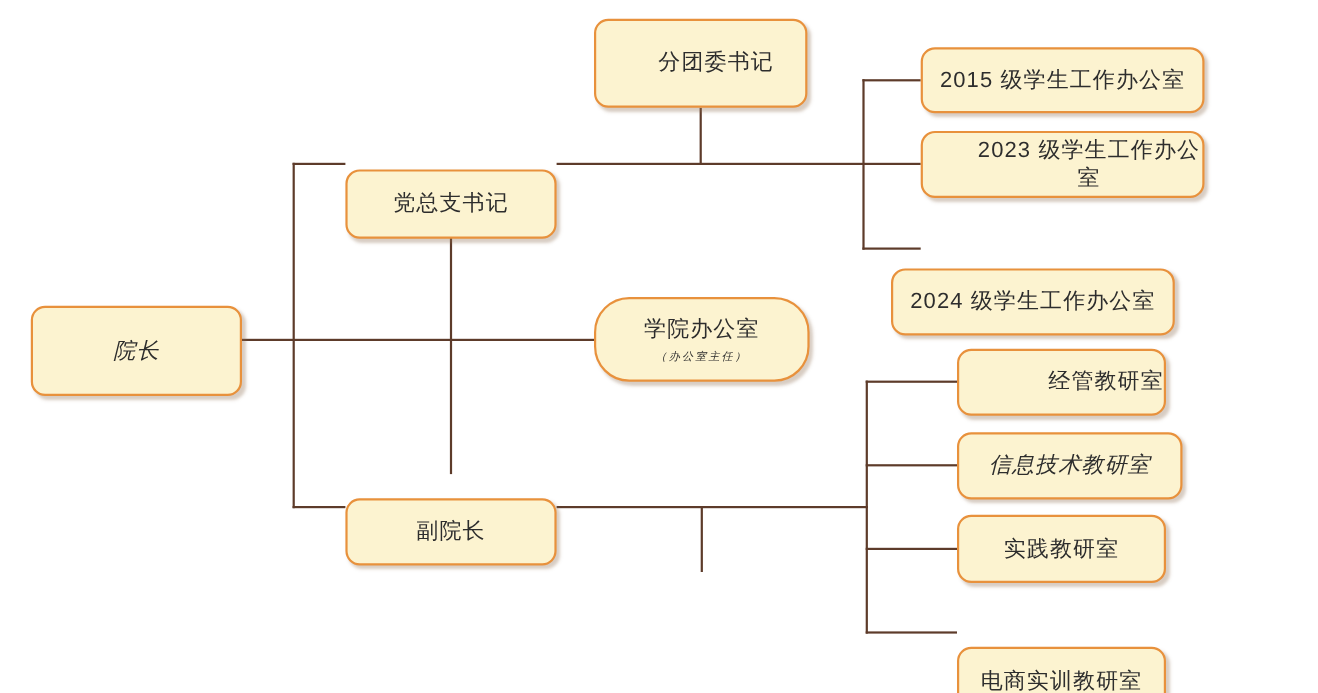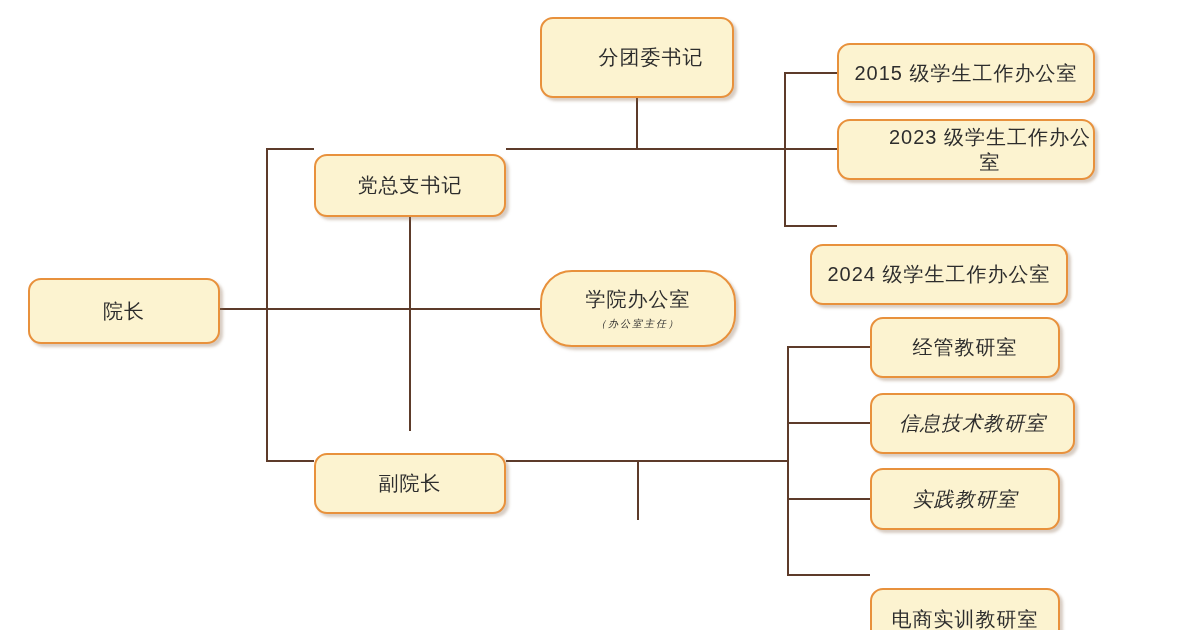--- a/index.html
+++ b/index.html
@@ -52,32 +52,32 @@
   }
   .line {
     position: absolute;
     background: var(--connector-color);
     z-index: 1;
   }
   .line.h { height: 2px; }
   .line.v { width: 2px; }
 
   
-  #n-dean      { left: 28px;  top: 278px; width: 192px; height: 66px; }
+  #n-dean      { left: 28px;  top: 278px; width: 192px; height: 82px; font-style: italic; }
   #n-party     { left: 314px; top: 118px; width: 192px; height: 63px; margin-top: 36px; }
   #n-youth     { left: 540px; top: 17px;  width: 194px; height: 81px; padding-left: 28px; }
   #n-g2022     { left: 837px; top: 43px;  width: 258px; height: 60px; }
   #n-g2023     { left: 837px; top: 119px; width: 258px; height: 61px; padding-left: 48px; }
   #n-g2024     { left: 810px; top: 196px; width: 258px; height: 61px; margin-top: 48px; }
   #n-office    { left: 540px; top: 270px; width: 196px; height: 77px; border-radius: 32px; }
   #n-vice      { left: 314px; top: 453px; width: 192px; height: 61px; }
   #n-academic  { left: 539px; top: 519px; width: 198px; height: 85px; }
-  #n-econ      { left: 870px; top: 317px; width: 190px; height: 61px; }
+  #n-econ      { left: 870px; top: 317px; width: 190px; height: 61px; align-items: flex-end; }
   #n-infotech  { left: 870px; top: 393px; width: 205px; height: 61px; font-style: italic; }
-  #n-practice  { left: 870px; top: 468px; width: 190px; height: 62px; font-style: italic; }
+  #n-practice  { left: 870px; top: 468px; width: 190px; height: 62px; }
   #n-ecom      { left: 870px; top: 544px; width: 190px; height: 62px; margin-top: 44px; }
 
   
   #l-dean-office    { left: 220px; top: 308px; width: 320px; }
   #l-left-vert      { left: 266px; top: 148px; height: 314px; }
   #l-left-party     { left: 266px; top: 148px; width: 48px; }
   #l-left-vice      { left: 266px; top: 460px; width: 48px; }
   #l-party-vice     { left: 409px; top: 181px; height: 250px; }
   #l-party-right    { left: 506px; top: 148px; width: 331px; }
   #l-right-top-vert { left: 784px; top: 72px;  height: 155px; }

